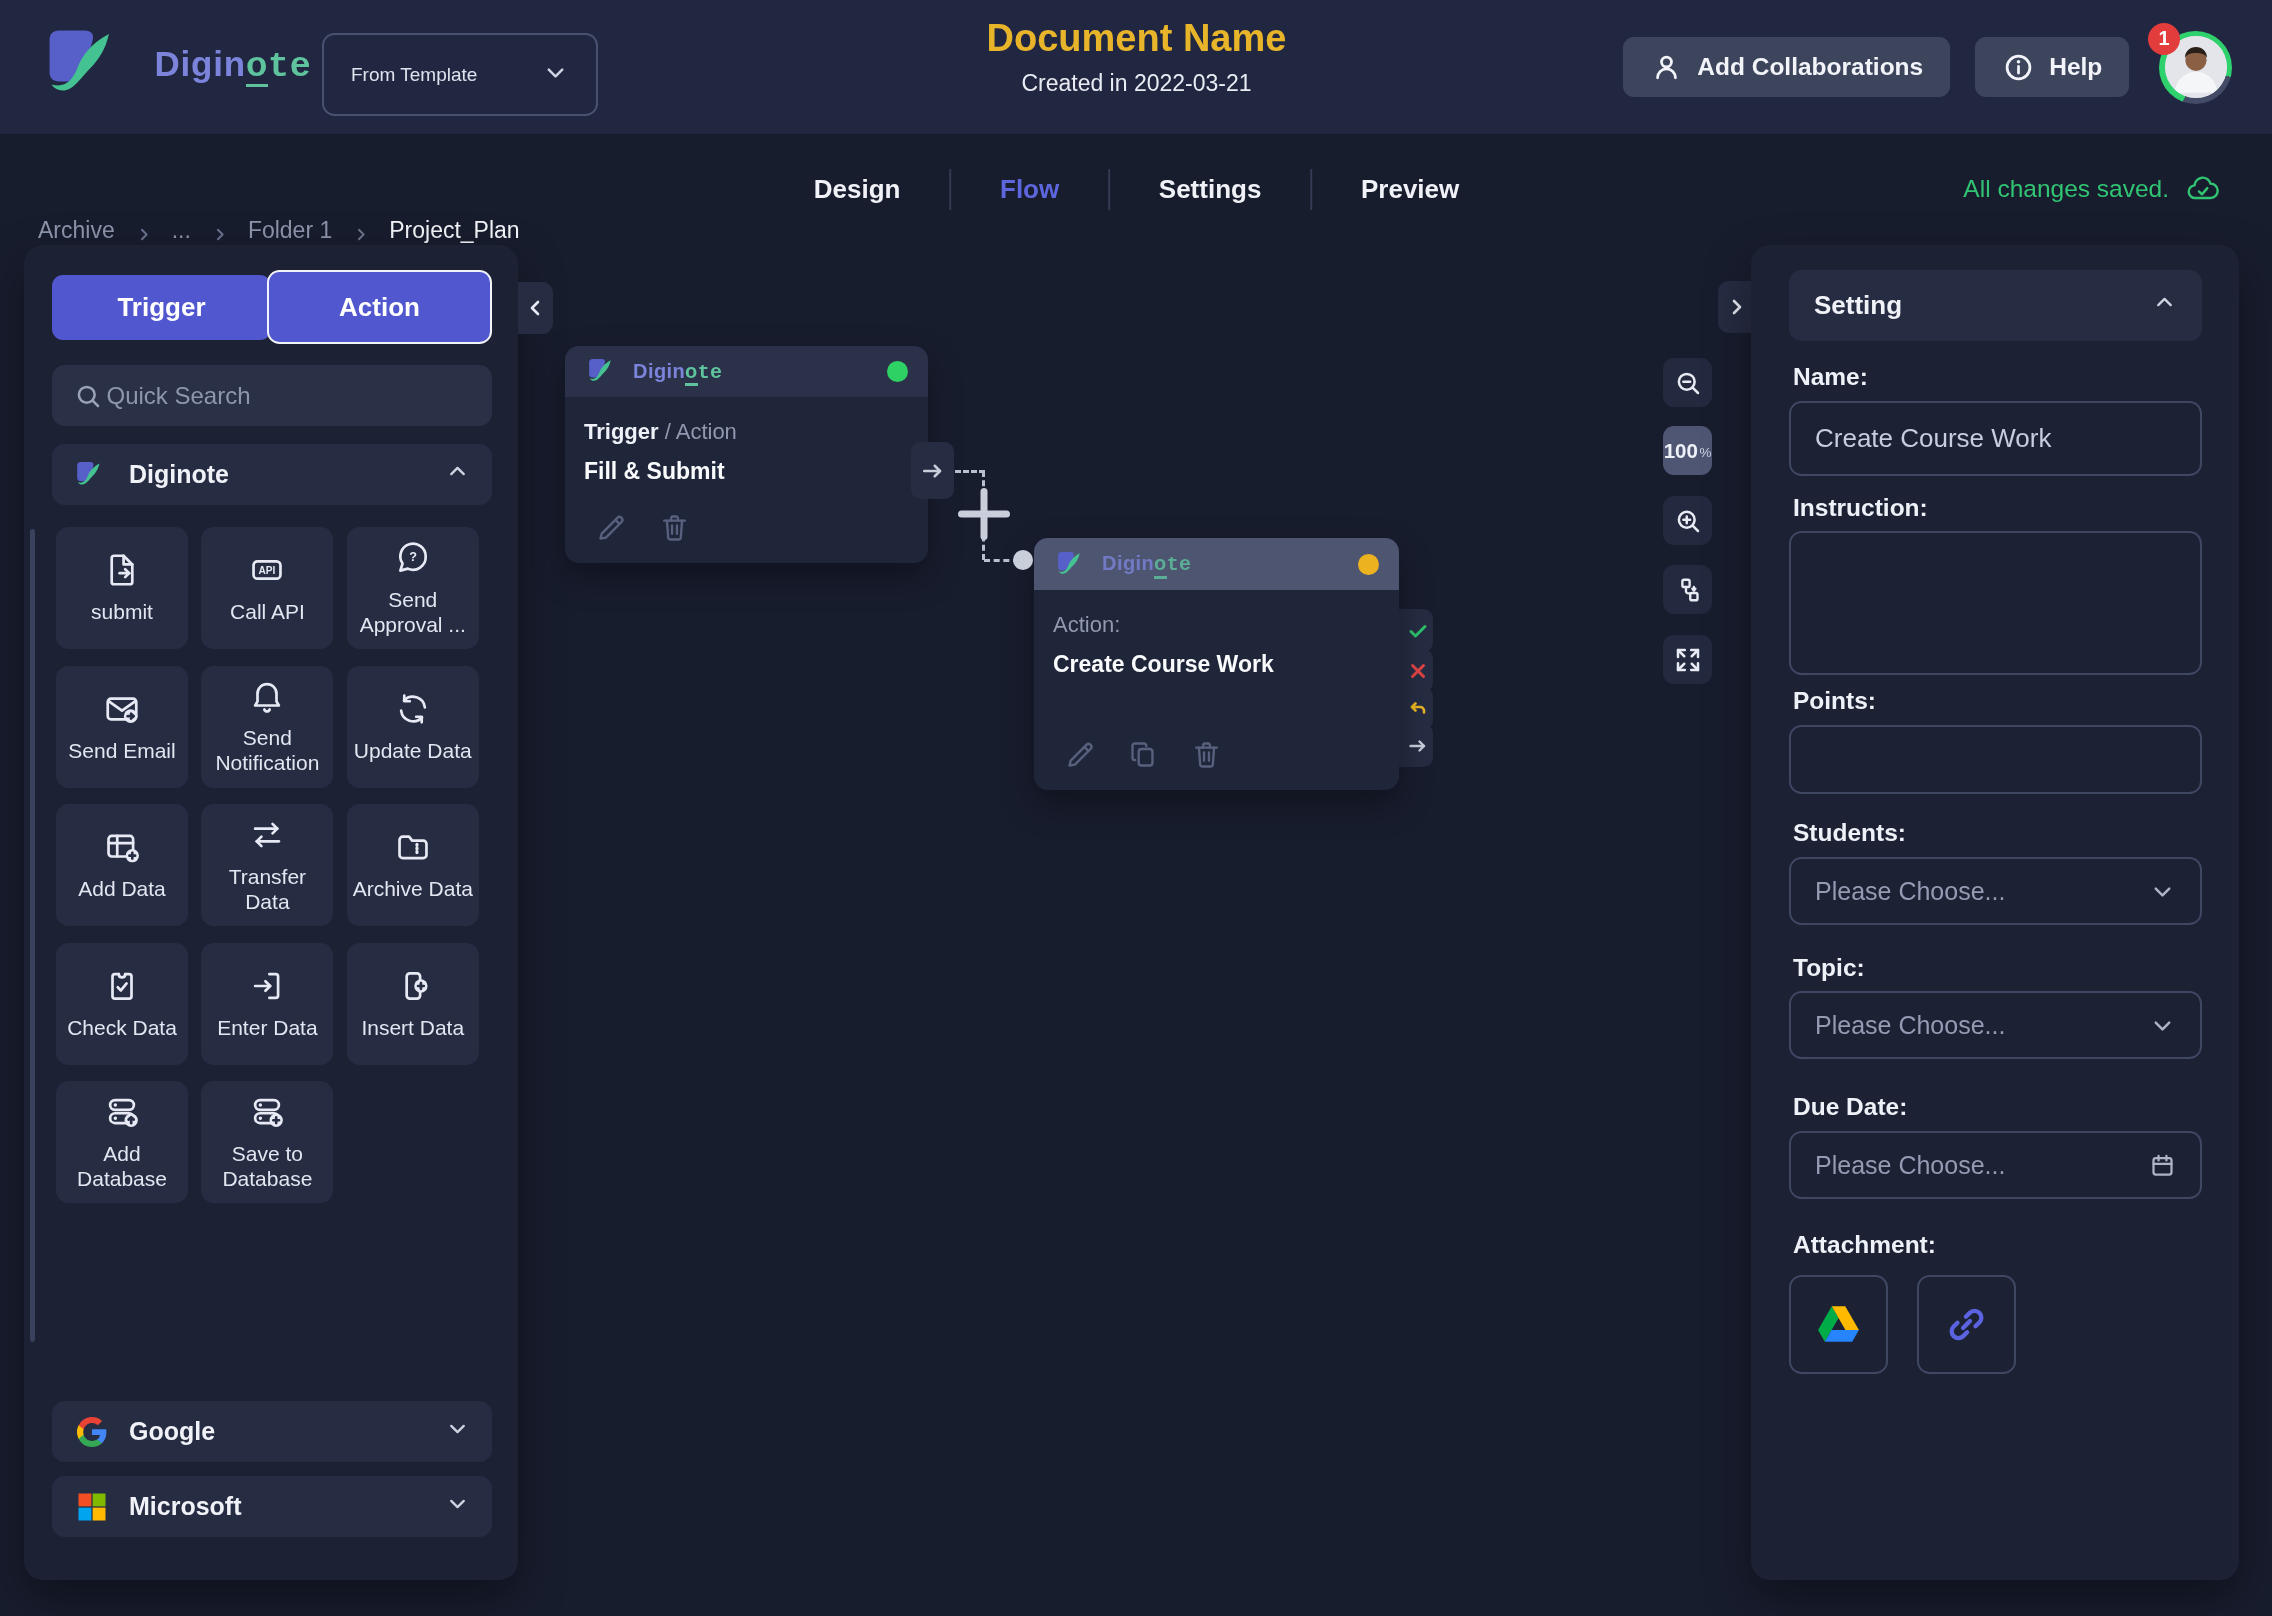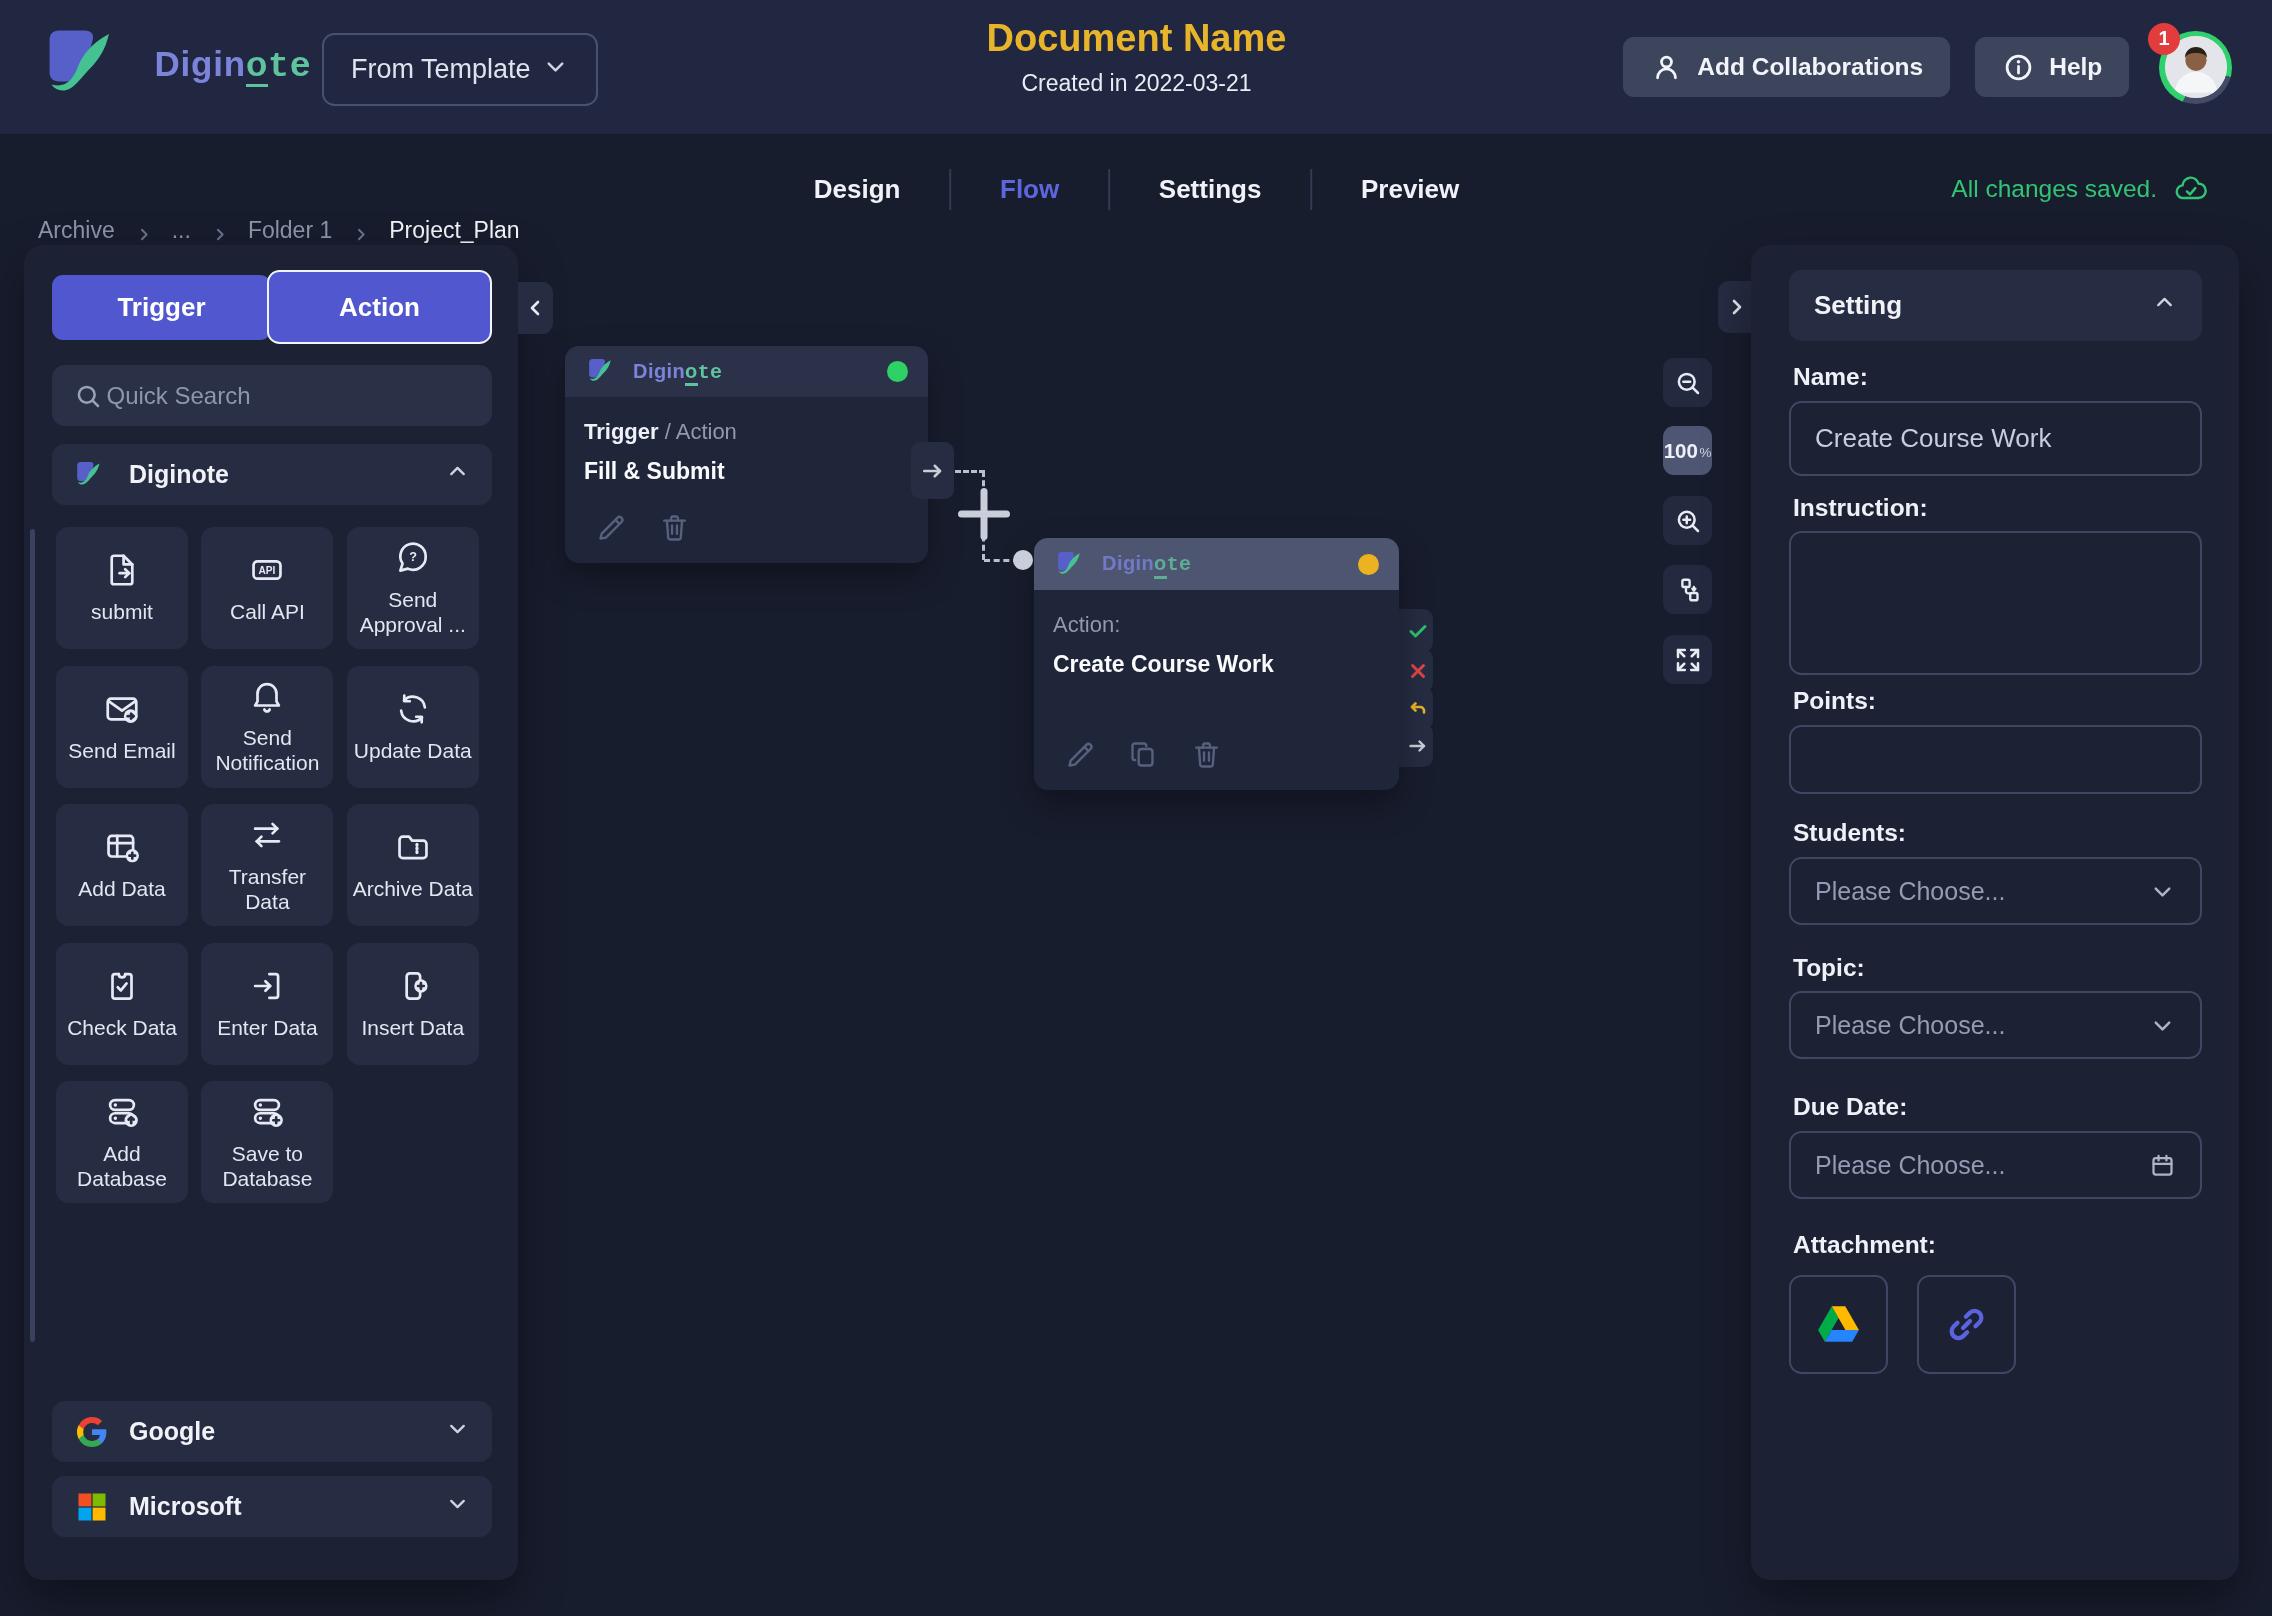--- a/index.html
+++ b/index.html
@@ -14,21 +14,21 @@
   #app { position:absolute; inset:0; }
 
   
   .header { position:absolute; left:0; top:0; width:2273px; height:134px; background:#212741; }
   .brand { position:absolute; left:41px; top:17.4px; display:flex; align-items:center; gap:17.4px; }
   .brand svg.logo { width:96px; height:96px; }
   .wordmark { font-size:35px; font-weight:700; letter-spacing:0.8px; }
   .wm-purple { color:#7b84da; }
   .wm-green { color:#5fc49e;font-family:Liberation Mono, monospace; }
   .wm-o { color:#5fc49e; border-bottom:3.2px solid #5fc49e; padding-bottom:1.6px; }
-  .tpl-select { position:absolute; left:322px; top:33px; width:276px; height:73px; border:2.4px solid #4a5170; border-radius:12.6px; display:flex; align-items:center; padding:0 27px; font-size:27px; color:#dfe3ee; cursor:pointer; }
+  .tpl-select { position:absolute; left:322px; top:33px; width:276px; height:83px; border:2.4px solid #4a5170; border-radius:12.6px; display:flex; align-items:center; padding:0 27px; font-size:19px; color:#dfe3ee; cursor:pointer; }
   .tpl-select .chev { margin-left:auto; }
   .doc-titles { position:absolute; left:50%; transform:translateX(-50%); top:17.4px; text-align:center; }
   .doc-title { font-size:38px; font-weight:700; color:#e7b42a; }
   .doc-sub { margin-top:9.5px; font-size:23px; color:#e9ecf3; }
   .hdr-right { position:absolute; right:41px; top:0; height:134px; display:flex; align-items:center; gap:25px; }
   .hdr-btn { height:60px; background:#3d455d; border-radius:11px; padding:0 27px; font-size:24.5px; font-weight:600; color:#f2f4f9; display:flex; align-items:center; gap:14px; cursor:pointer; }
   .hdr-btn svg { width:33px; height:33px; }
   .avatar-wrap { position:relative; width:73px; height:73px; margin-left:4.7px; }
   .avatar-ring { position:absolute; inset:0; border-radius:50%; background:conic-gradient(from 200deg, #2ed16b 0deg 265deg, #434b66 265deg 360deg); }
   .avatar-inner { position:absolute; inset:5.5px; border-radius:50%; overflow:hidden; background:#e3e5ea; }
@@ -38,21 +38,21 @@
   
   .subbar { position:absolute; left:0; top:134px; width:2273px; height:110px; }
   .breadcrumb { position:absolute; left:38px; top:0; height:110px; display:flex; align-items:flex-end; gap:19px; font-size:23px; color:#8d95ac; }
   .breadcrumb .crumb { cursor:pointer; }
   .breadcrumb .current { color:#f3f5f9; font-weight:500; }
   .breadcrumb svg { width:19px; height:19px; color:#6d7590; }
   .tabs { position:absolute; left:50%; transform:translateX(-50%); top:0; height:110px; display:flex; align-items:center; }
   .tab { padding:0 49px; font-size:26px; font-weight:600; color:#f0f2f7; cursor:pointer; }
   .tab.active { color:#5e66dd; }
   .tab-div { width:1.6px; height:41px; background:#333a52; }
-  .saved { position:absolute; right:64px; top:0; height:110px; display:flex; align-items:center; gap:16px; color:#31c573; font-size:24.5px; }
+  .saved { position:absolute; right:52px; top:0; height:110px; display:flex; align-items:center; gap:16px; color:#31c573; font-size:24.5px; }
   .saved svg { width:36px; height:36px; }
 
   
   .left-panel { position:absolute; left:24px; top:245px; width:494px; height:1335px; background:#1c2234; border-radius:19px; box-shadow:0 19px 47px rgba(0,0,0,.38); }
   .right-panel { position:absolute; left:1751px; top:245px; width:488px; height:1335px; background:#1c2234; border-radius:19px; box-shadow:0 19px 47px rgba(0,0,0,.38); z-index:2; }
   .collapse-tab { position:absolute; width:35px; height:52px; background:#262c42; display:flex; align-items:center; justify-content:center; cursor:pointer; z-index:1; }
   .collapse-tab svg { width:24px; height:24px; color:#e8ebf3; }
   #collapseLeft { left:518px; top:282px; border-radius:0 11px 11px 0; }
   #collapseRight { left:1718px; top:281px; border-radius:11px 0 0 11px; }
 

